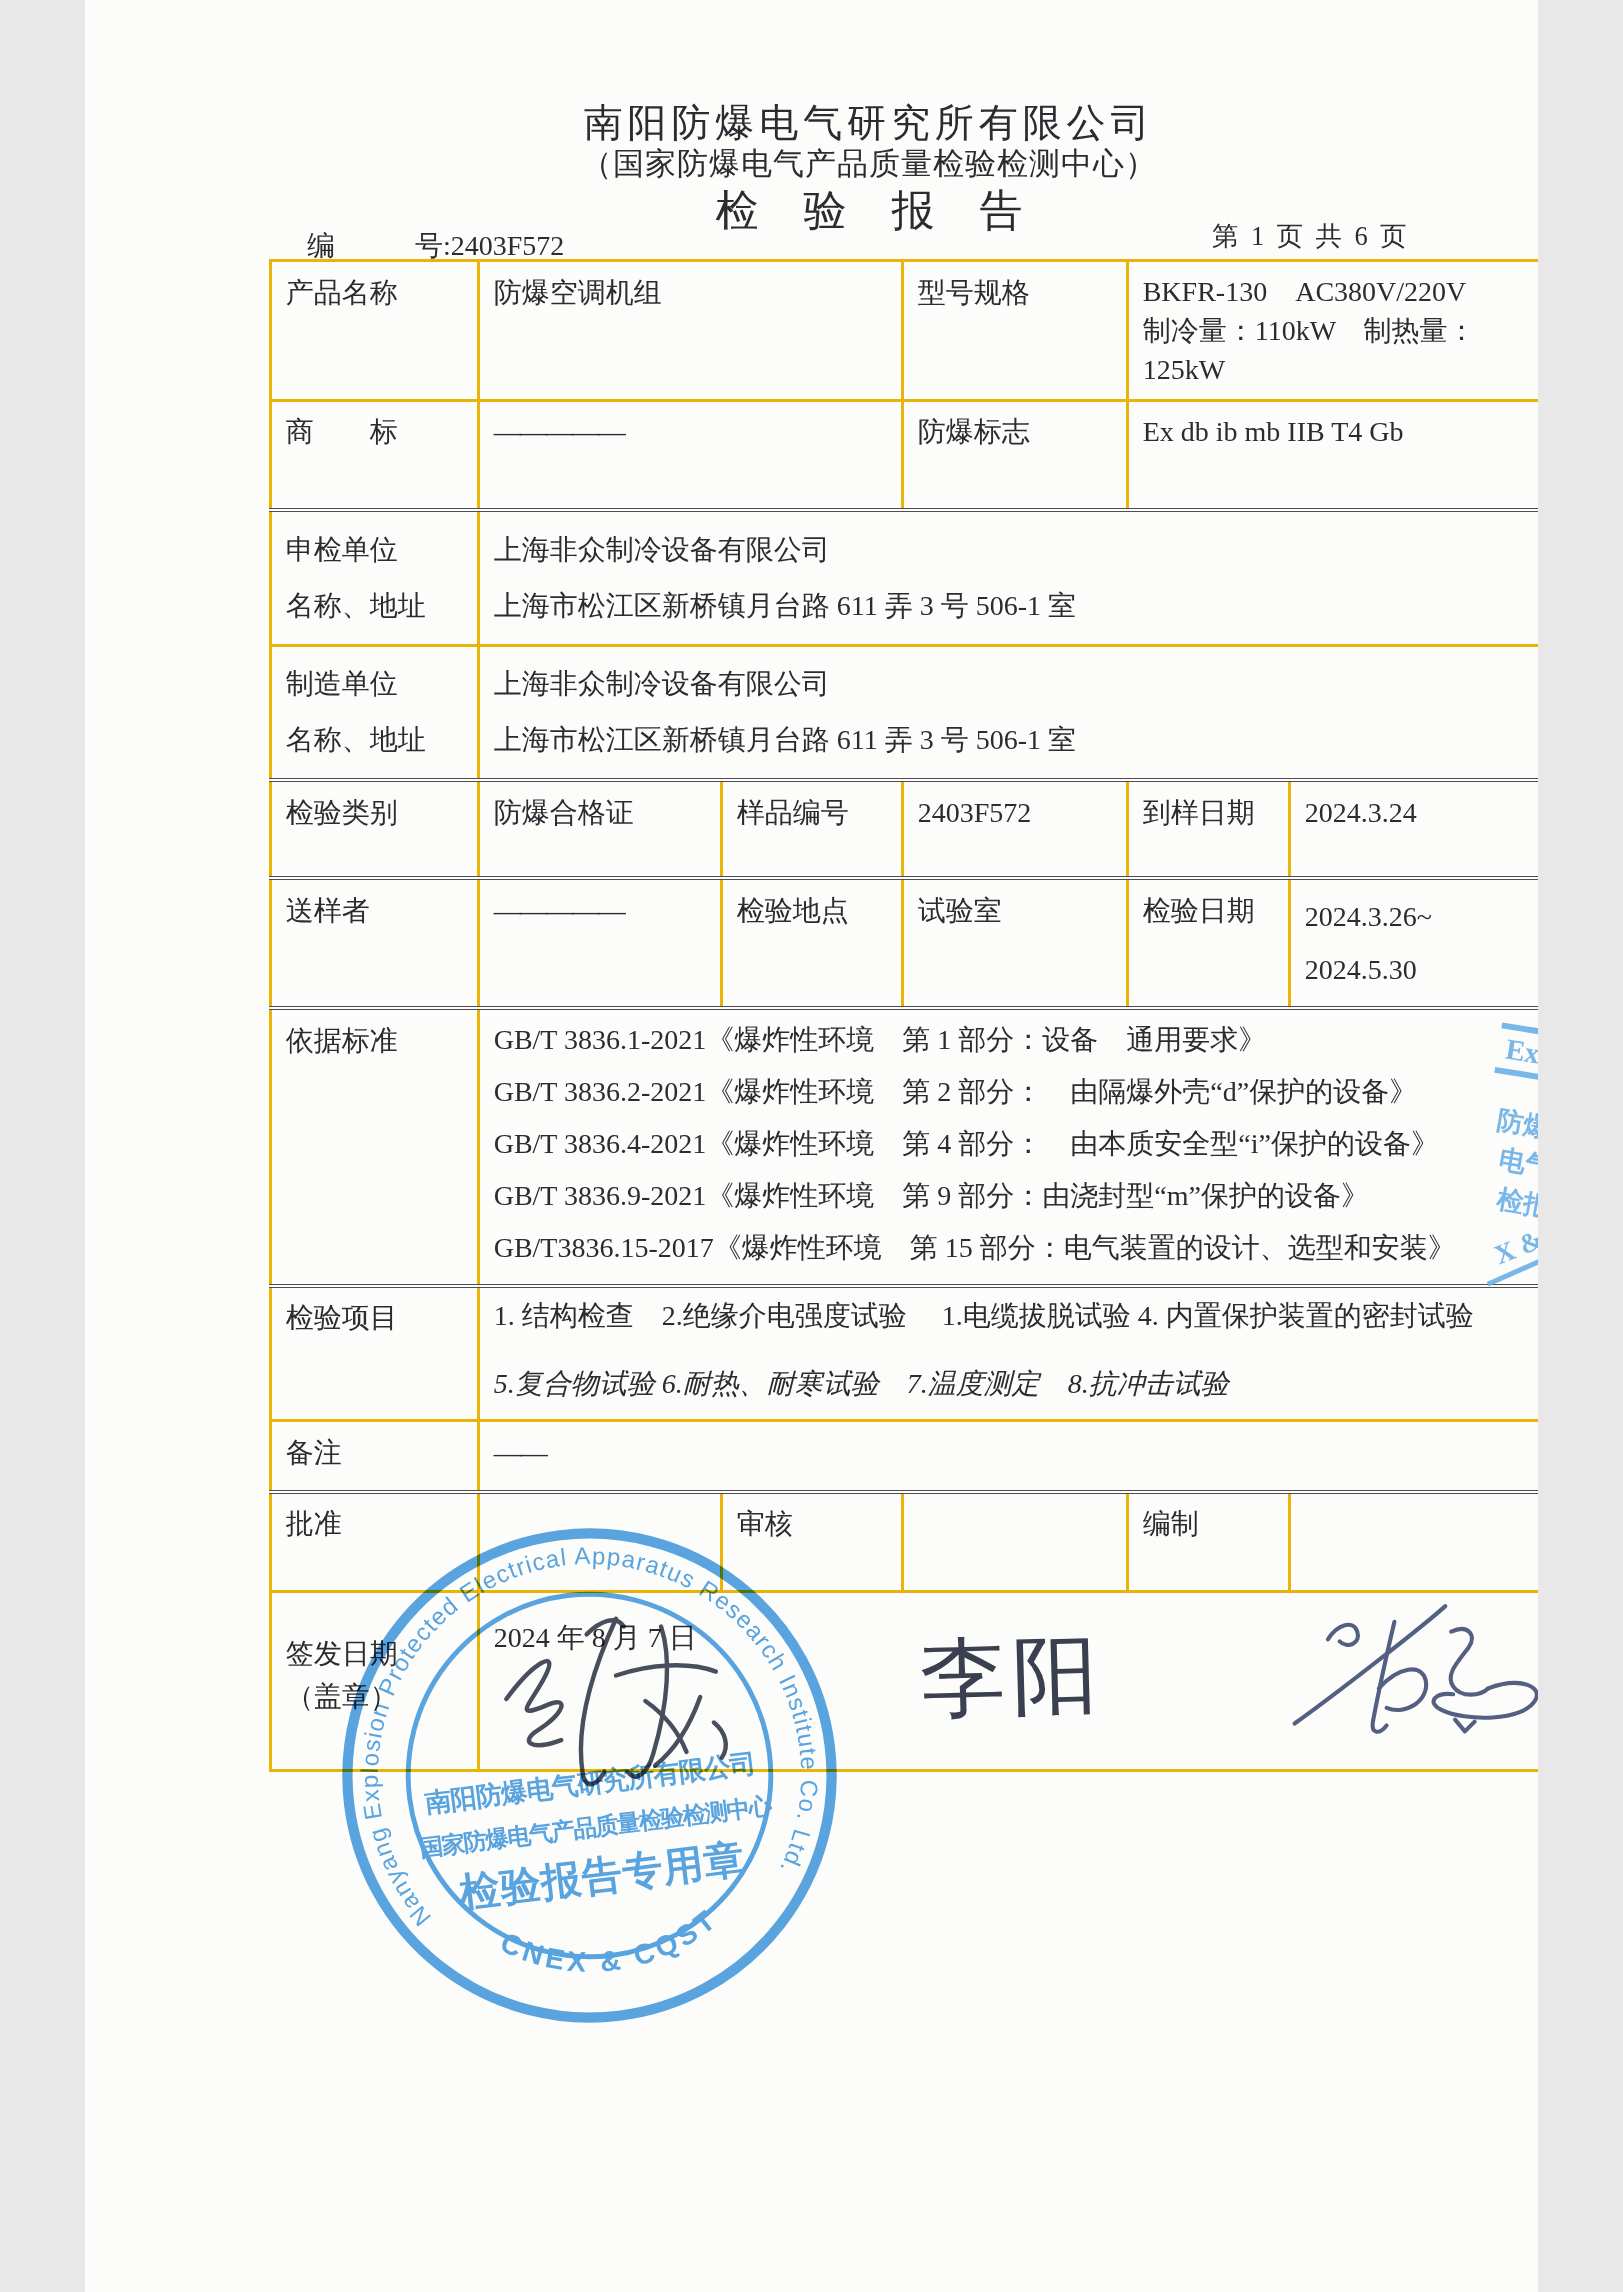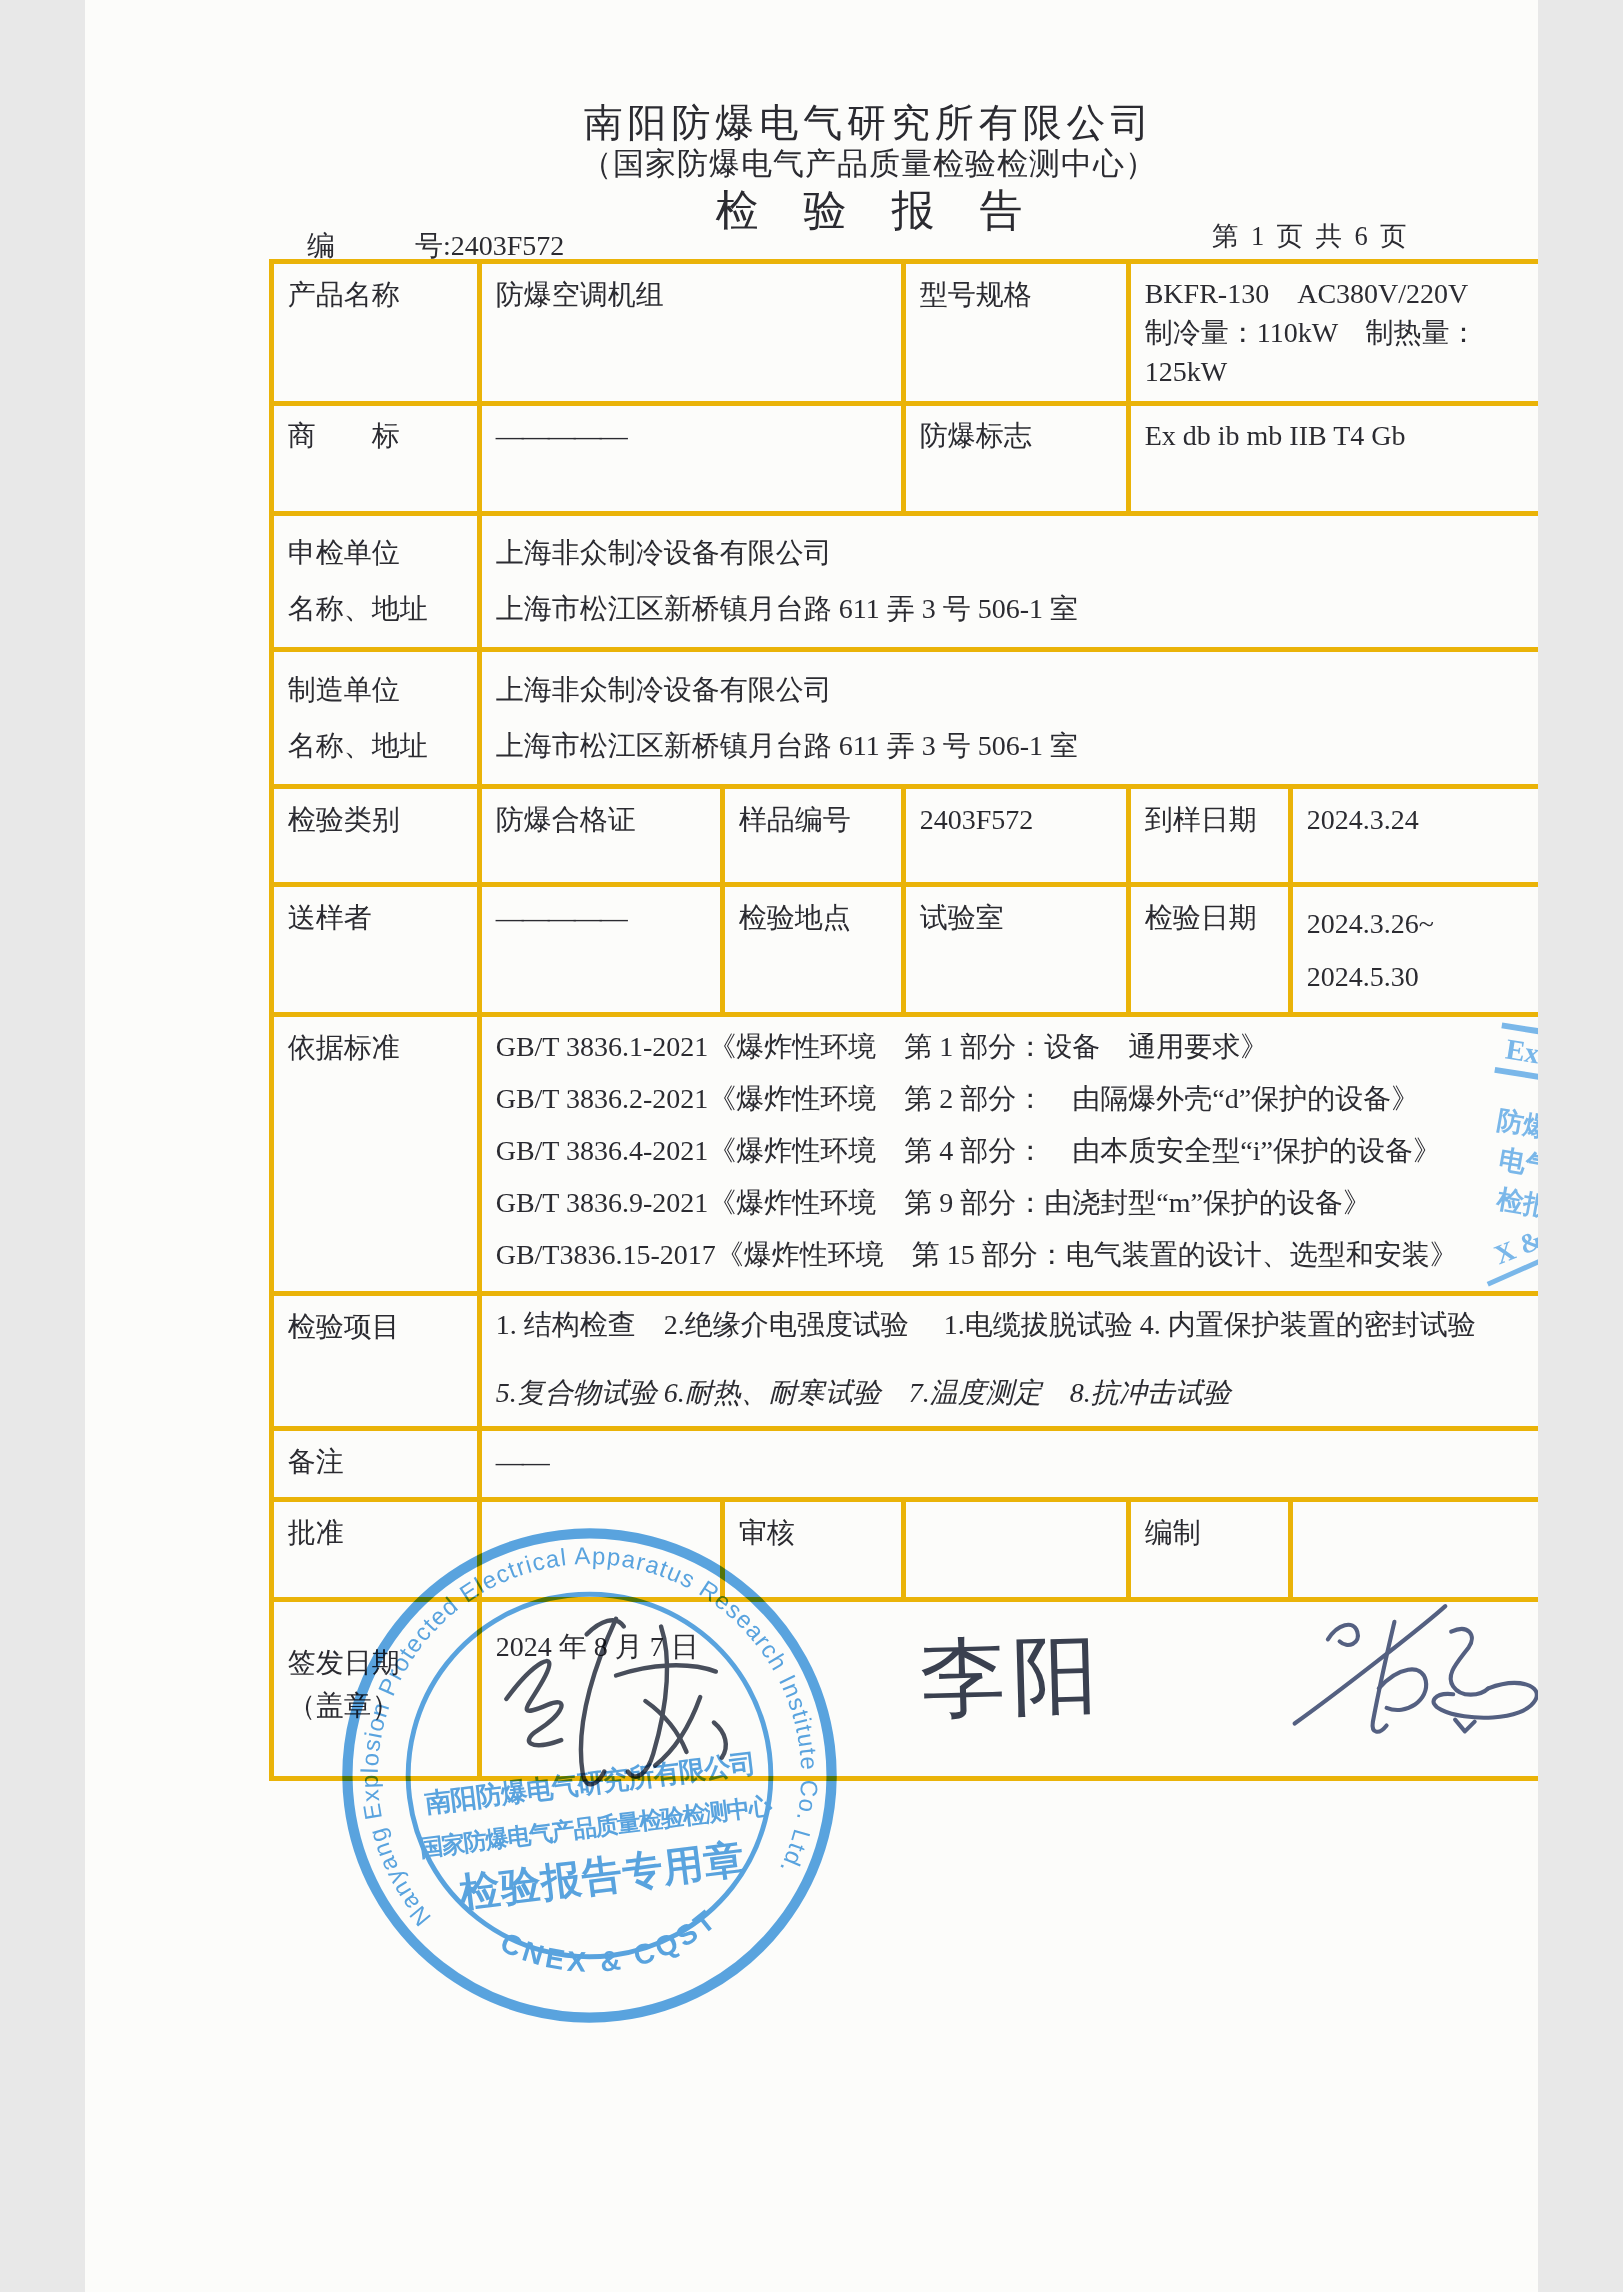--- a/index.html
+++ b/index.html
@@ -9,21 +9,21 @@
   .org-name{top:96px;font-size:39px;letter-spacing:4.9px;}
   .org-subtitle{top:143px;font-size:31px;letter-spacing:1px;}
   .report-title{top:182px;font-size:43px;}
   .report-title .ls{letter-spacing:45px;margin-right:-45px;}
   .report-no{position:absolute;left:222px;top:227px;font-size:28px;}
   .report-no .gap{display:inline-block;width:80px;}
   .page-no{position:absolute;left:1127px;top:218px;font-size:26.5px;letter-spacing:2.9px;}
 
   table.report{position:absolute;left:184px;top:259px;width:1274px;border-collapse:collapse;
         table-layout:fixed;}
-  table.report td{border:5px solid #eab308;vertical-align:top;padding:9.8px 13.7px;
+  table.report td{border:3px solid #eab308;vertical-align:top;padding:9.8px 13.7px;
         font-size:28px;line-height:1.5;overflow:hidden;}
   table.report{border:2.9px solid #434347;}
   tr.dbl td{border-top:4.9px double #4d4d52;}
   td.val{padding-left:25.5px;}
   .two-line div{line-height:56px;}
   .model-cell div{line-height:39px;}
   .qty-cell div, .date-cell div{line-height:53px;}
   .std-cell div{line-height:52px;}
   .std-cell{padding-top:3.9px !important;}
   .items-cell div{line-height:37px;}

